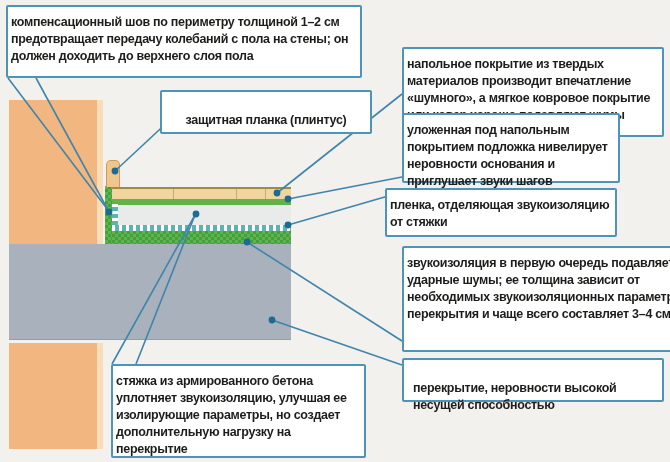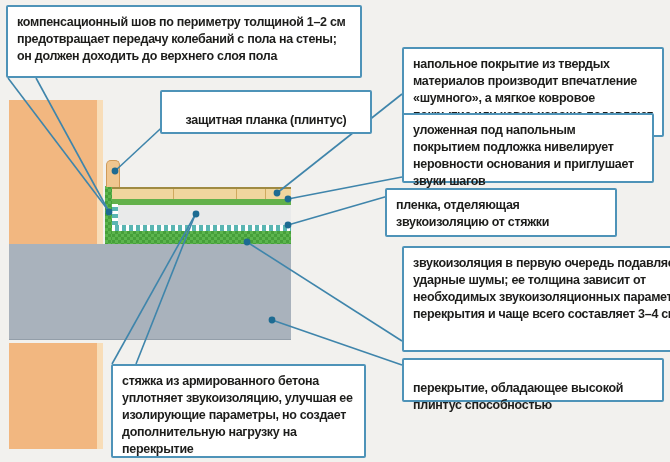--- a/index.html
+++ b/index.html
@@ -44,21 +44,21 @@
   .leaders circle{fill:var(--anchor-dot,#1d6b92);}
   
   .callout{
     position:absolute; z-index:10; box-sizing:border-box;
     background:var(--box-bg,#ffffff);
     border:2px solid var(--box-border,#4e93b8);
     border-radius:2px;
     color:var(--text,#1d1d1b);
     font-size:12.5px; font-weight:700; line-height:1.35;
     letter-spacing:-0.3px;
-    padding:7px 9px;
+    padding:7px 3px;
   }
   .callout.compact{padding:20px 9px;}
   .callout.center{text-align:center;}
 </style>
 </head>
 <body>
 
 <div class="canvas">
 
   <div class="layer wall" style="left:9px;top:100px;width:88px;height:144px;"></div>
@@ -120,23 +120,23 @@
       <circle cx="196" cy="214" r="3.4"></circle>
     </g>
   </svg>
 
   <div class="callout" style="left:6px;top:5px;width:356px;height:73px;">компенсационный шов по периметру толщиной 1–2 см предотвращает передачу колебаний с пола на стены; он должен доходить до верхнего слоя пола</div>
 
   <div class="callout" style="left:402px;top:7px;width:262px;height:90px;margin-top:40px;">напольное покрытие из твердых материалов производит впечатление «шумного», а мягкое ковровое покрытие или ковер хорошо подавляют шумы</div>
 
   <div class="callout compact center" style="left:160px;top:90px;width:212px;height:28px;">защитная планка (плинтус)</div>
 
-  <div class="callout" style="left:402px;top:113px;width:252px;height:70px;">уложенная под напольным покрытием подложка нивелирует неровности основания и приглушает звуки шагов</div>
+  <div class="callout" style="left:402px;top:113px;width:218px;height:70px;">уложенная под напольным покрытием подложка нивелирует неровности основания и приглушает звуки шагов</div>
 
   <div class="callout" style="left:385px;top:188px;width:232px;height:49px;">пленка, отделяющая звукоизоляцию от стяжки</div>
 
   <div class="callout" style="left:402px;top:246px;width:316px;height:106px;">звукоизоляция в первую очередь подавляет ударные шумы; ее толщина зависит от необходимых звукоизоляционных параметров перекрытия и чаще всего составляет 3–4 см</div>
 
-  <div class="callout compact" style="left:402px;top:358px;width:262px;height:43px;">перекрытие, обладающее высокой плинтус способностью</div>
+  <div class="callout compact" style="left:402px;top:358px;width:262px;height:43px;">перекрытие, неровности высокой несущей способностью</div>
 
   <div class="callout" style="left:111px;top:364px;width:255px;height:94px;">стяжка из армированного бетона уплотняет звукоизоляцию, улучшая ее изолирующие параметры, но создает дополнительную нагрузку на перекрытие</div>
 
 </div>
 
 </body></html>

